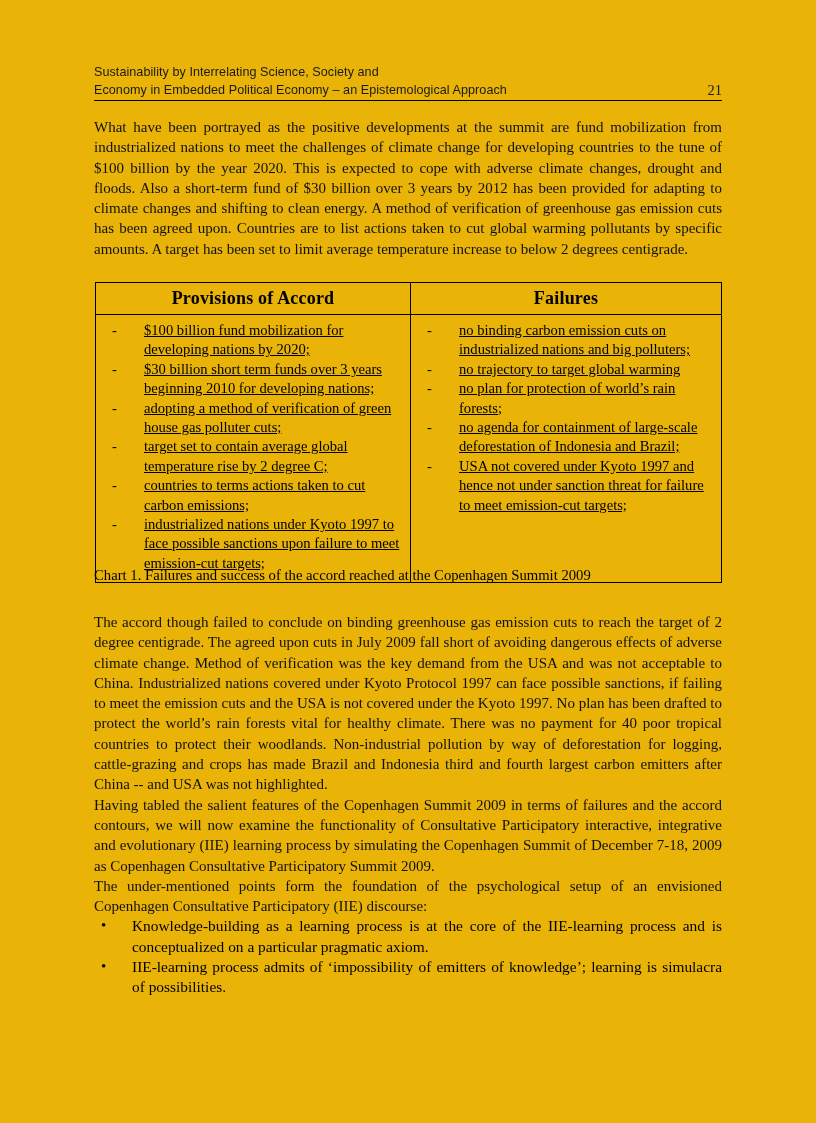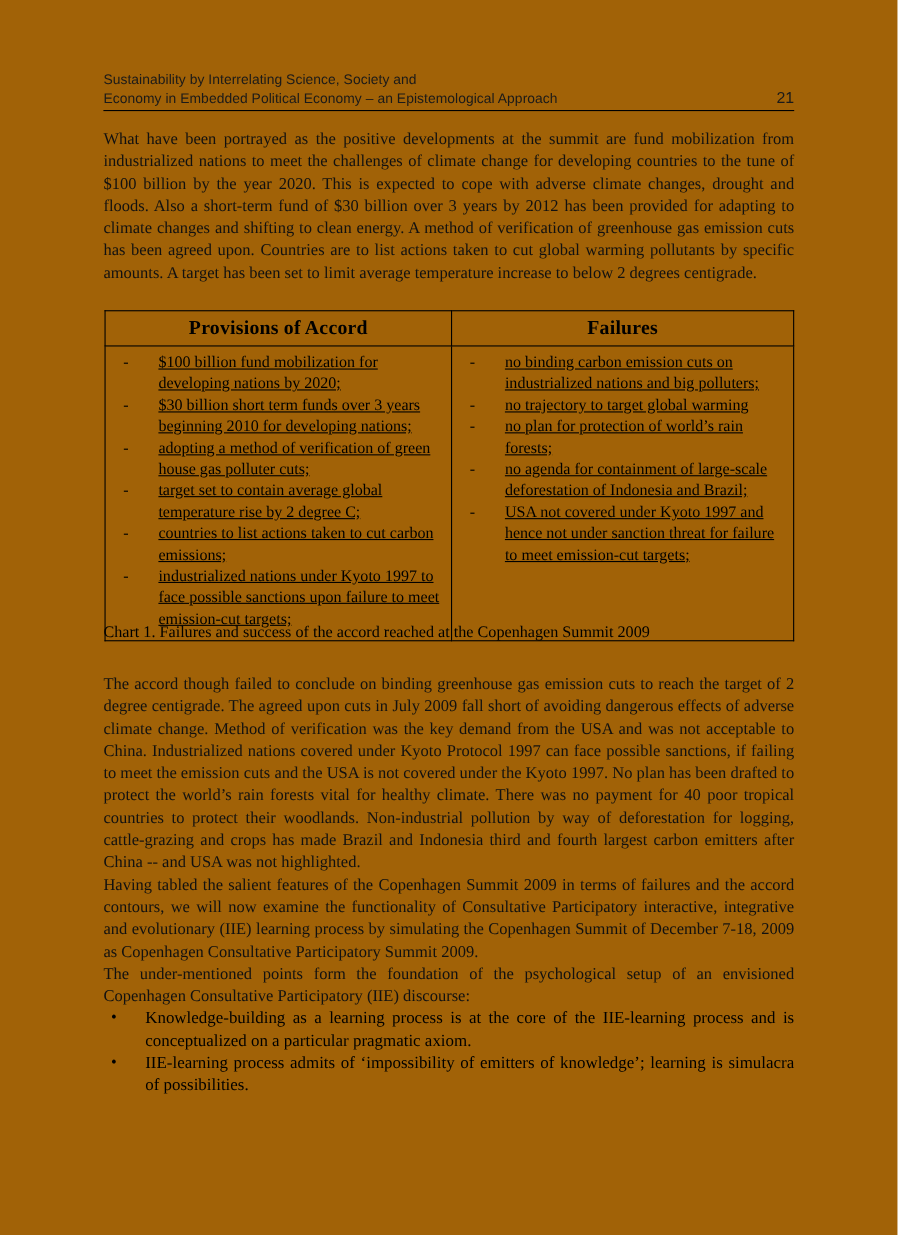--- a/index.html
+++ b/index.html
@@ -4,21 +4,21 @@
 <style>
   html, body {
     margin: 0;
     padding: 0;
     background: #ffffff;
   }
   .page {
     position: relative;
     width: 816px;
     height: 1123px;
-    background: #a16207;
+    background: #eab308;
     overflow: hidden;
     font-family: "Liberation Serif", "DejaVu Serif", serif;
     color: #000000;
   }
 
   
   .running-header {
     position: absolute;
     left: 94px;
     top: 64px;
@@ -30,21 +30,21 @@
     justify-content: space-between;
   }
   .running-header .hdr-title {
     font-family: "Liberation Sans", "DejaVu Sans", sans-serif;
     font-size: 12.6px;
     line-height: 17.5px;
     color: #1a1a1a;
     letter-spacing: 0.05px;
   }
   .running-header .hdr-pageno {
-    font-family: Liberation Sans, sans-serif;
+    font-family: Liberation Serif, serif;
     font-size: 14.5px;
     line-height: 17.5px;
     color: #1a1a1a;
     padding-bottom: 0px;
   }
   .hdr-rule {
     position: absolute;
     left: 94px;
     top: 100px;
     width: 628px;
@@ -198,21 +198,21 @@
     </thead>
     <tbody>
       <tr>
         <td>
           <div class="cell-body">
             <ul class="dashlist">
               <li>$100 billion fund mobilization for developing nations by 2020;</li>
               <li>$30 billion short term funds over 3 years beginning 2010 for developing nations;</li>
               <li>adopting a method of verification of green house gas polluter cuts;</li>
               <li>target set to contain average global temperature rise by 2 degree C;</li>
-              <li>countries to list actions taken to cut carbon emissions;</li>
+              <li>countries to terms actions taken to cut carbon emissions;</li>
               <li>industrialized nations under Kyoto 1997 to face possible sanctions upon failure to meet emission-cut  targets;</li>
             </ul>
           </div>
         </td>
         <td>
           <div class="cell-body">
             <ul class="dashlist">
               <li>no binding carbon emission cuts on industrialized nations and big polluters;</li>
               <li>no trajectory to target global warming</li>
               <li>no plan for protection of world’s rain forests;</li>

